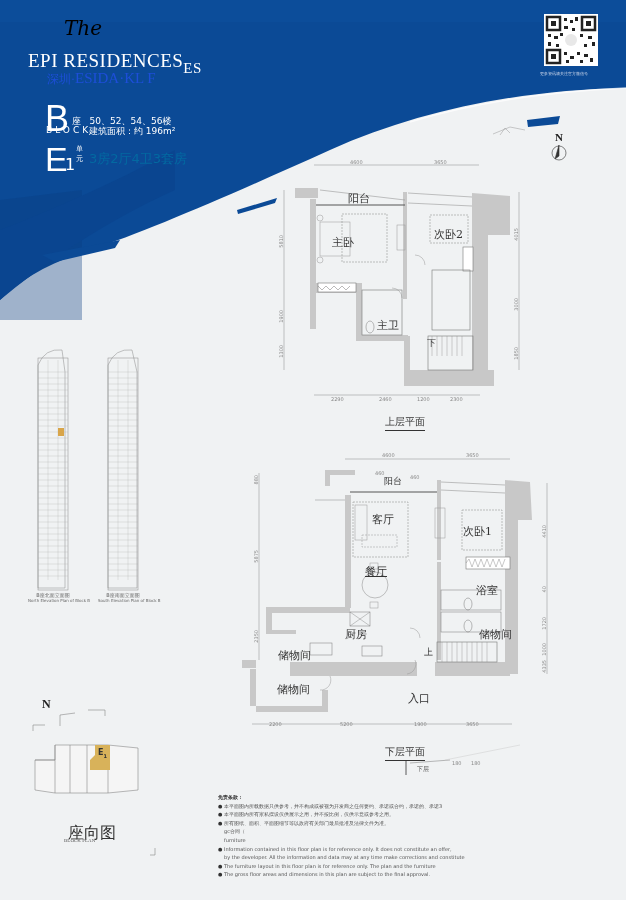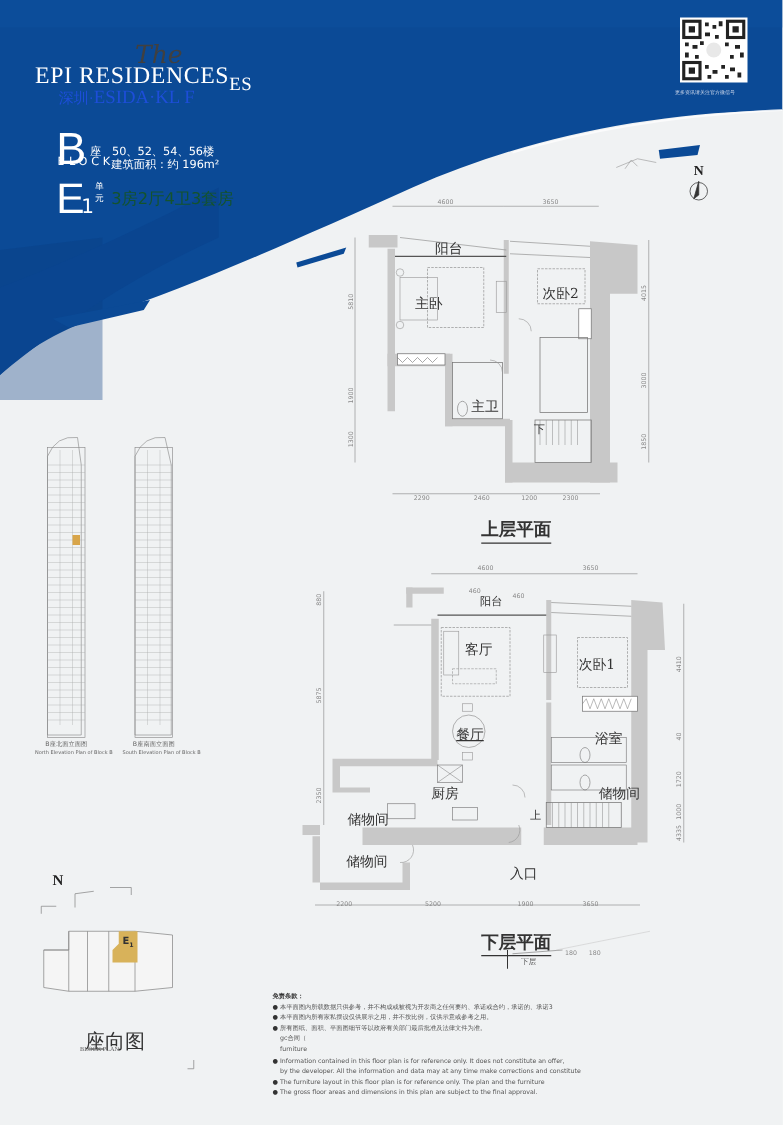--- a/index.html
+++ b/index.html
@@ -1,35 +1,35 @@
 <!DOCTYPE html>
 <html><head>
 <meta charset="utf-8">
 <style>
   html,body{margin:0;padding:0;}
   body{width:626px;height:900px;position:relative;overflow:hidden;background:#f3f5f6;font-family:"DejaVu Sans",sans-serif;color:#444;}
   .abs{position:absolute;}
   .bg-svg{position:absolute;left:0;top:0;}
-  .title-the{left:64px;top:31px;font-family:"DejaVu Serif",serif;font-style:italic;color:#404040;font-size:20px;margin-left:44px;}
+  .title-the{left:64px;top:16px;font-family:"DejaVu Serif",serif;font-style:italic;color:#000000;font-size:20px;}
   .title-main{left:28px;top:50px;font-family:"Liberation Serif",serif;color:#fff;font-size:19px;letter-spacing:0.5px;white-space:nowrap;}
   .title-sub{left:47px;top:70px;font-family:"Liberation Serif",serif;color:#1d4ed8;font-size:15px;white-space:nowrap;}
   .b-letter{left:45px;top:98px;font-size:36px;color:#fff;font-family:"Liberation Sans",sans-serif;}
   .b-floors{left:72px;top:115px;font-size:9px;color:#fff;white-space:nowrap;}
   .b-block{left:46px;top:125px;font-size:9px;color:#fff;letter-spacing:3px;white-space:nowrap;}
   .b-area{left:89px;top:125px;font-size:9px;color:#fff;white-space:nowrap;}
   .e-letter{left:45px;top:140px;font-size:34px;color:#fff;font-family:"Liberation Sans",sans-serif;}
   .e-sub{left:65px;top:155px;font-size:16px;color:#fff;}
   .e-unit{left:76px;top:144px;font-size:7px;color:#fff;line-height:10px;width:8px;}
-  .e-rooms{left:89px;top:150px;font-size:13px;color:#14532d;white-space:nowrap;}
+  .e-rooms{left:89px;top:150px;font-size:13px;color:#0369a1;white-space:nowrap;}
   .qr{left:544px;top:14px;width:54px;height:52px;background:#fff;}
   .qr-cap{left:540px;top:71px;font-size:4px;color:#cfd9ec;white-space:nowrap;}
   .room{font-size:11px;color:#333;font-family:"DejaVu Serif",serif;white-space:nowrap;}
   .dim{font-size:5px;color:#888;white-space:nowrap;}
   .dimv{font-size:5px;color:#888;writing-mode:vertical-rl;transform:rotate(180deg);white-space:nowrap;}
-  .plan-title{font-size:14px;color:#333;font-family:"DejaVu Serif",serif;border-bottom:1.5px solid #333;padding-bottom:1px;white-space:nowrap;font-weight:bold;}
+  .plan-title{font-size:10px;color:#333;font-family:"DejaVu Serif",serif;border-bottom:1.5px solid #333;padding-bottom:1px;white-space:nowrap;}
   .elev-cap{font-size:5px;color:#666;text-align:center;white-space:nowrap;}
   .north{font-family:"Liberation Serif",serif;font-weight:bold;font-size:12px;color:#222;}
   .block-cap{font-size:16px;color:#333;white-space:nowrap;}
   .block-cap-en{font-size:5px;color:#555;font-family:"Liberation Serif",serif;white-space:nowrap;}
   .disc{left:218px;top:793px;width:300px;font-size:5px;line-height:8.6px;color:#555;}
   .disc .h{font-weight:bold;color:#333;}
   .disc .li{white-space:nowrap;overflow:hidden;}
   .disc .li::before{content:"● ";color:#333;}
   .disc .sub{padding-left:6px;white-space:nowrap;overflow:hidden;}
 </style>
@@ -241,21 +241,21 @@
 <div class="abs dimv" style="left:278px;top:345px;">1300</div>
 <div class="abs dimv" style="left:513px;top:228px;">4015</div>
 <div class="abs dimv" style="left:513px;top:298px;">3000</div>
 <div class="abs dimv" style="left:513px;top:347px;">1850</div>
 
 <div class="abs plan-title" style="left:385px;top:415px;">上层平面</div>
 
 <div class="abs room" style="left:384px;top:475px;font-size:9px;">阳台</div>
 <div class="abs room" style="left:372px;top:512px;">客厅</div>
 <div class="abs room" style="left:463px;top:524px;">次卧1</div>
-<div class="abs room" style="left:365px;top:580px;text-decoration:underline;">餐厅</div>
+<div class="abs room" style="left:365px;top:564px;text-decoration:underline;">餐厅</div>
 <div class="abs room" style="left:476px;top:583px;">浴室</div>
 <div class="abs room" style="left:345px;top:627px;text-align:center;">厨房</div>
 <div class="abs room" style="left:278px;top:648px;">储物间</div>
 <div class="abs room" style="left:277px;top:682px;">储物间</div>
 <div class="abs room" style="left:479px;top:627px;">储物间</div>
 <div class="abs room" style="left:408px;top:681px;margin-top:10px;">入口</div>
 <div class="abs room" style="left:424px;top:646px;font-size:9px;">上</div>
 
 <div class="abs dim" style="left:382px;top:452px;">4600</div>
 <div class="abs dim" style="left:466px;top:452px;">3650</div>

